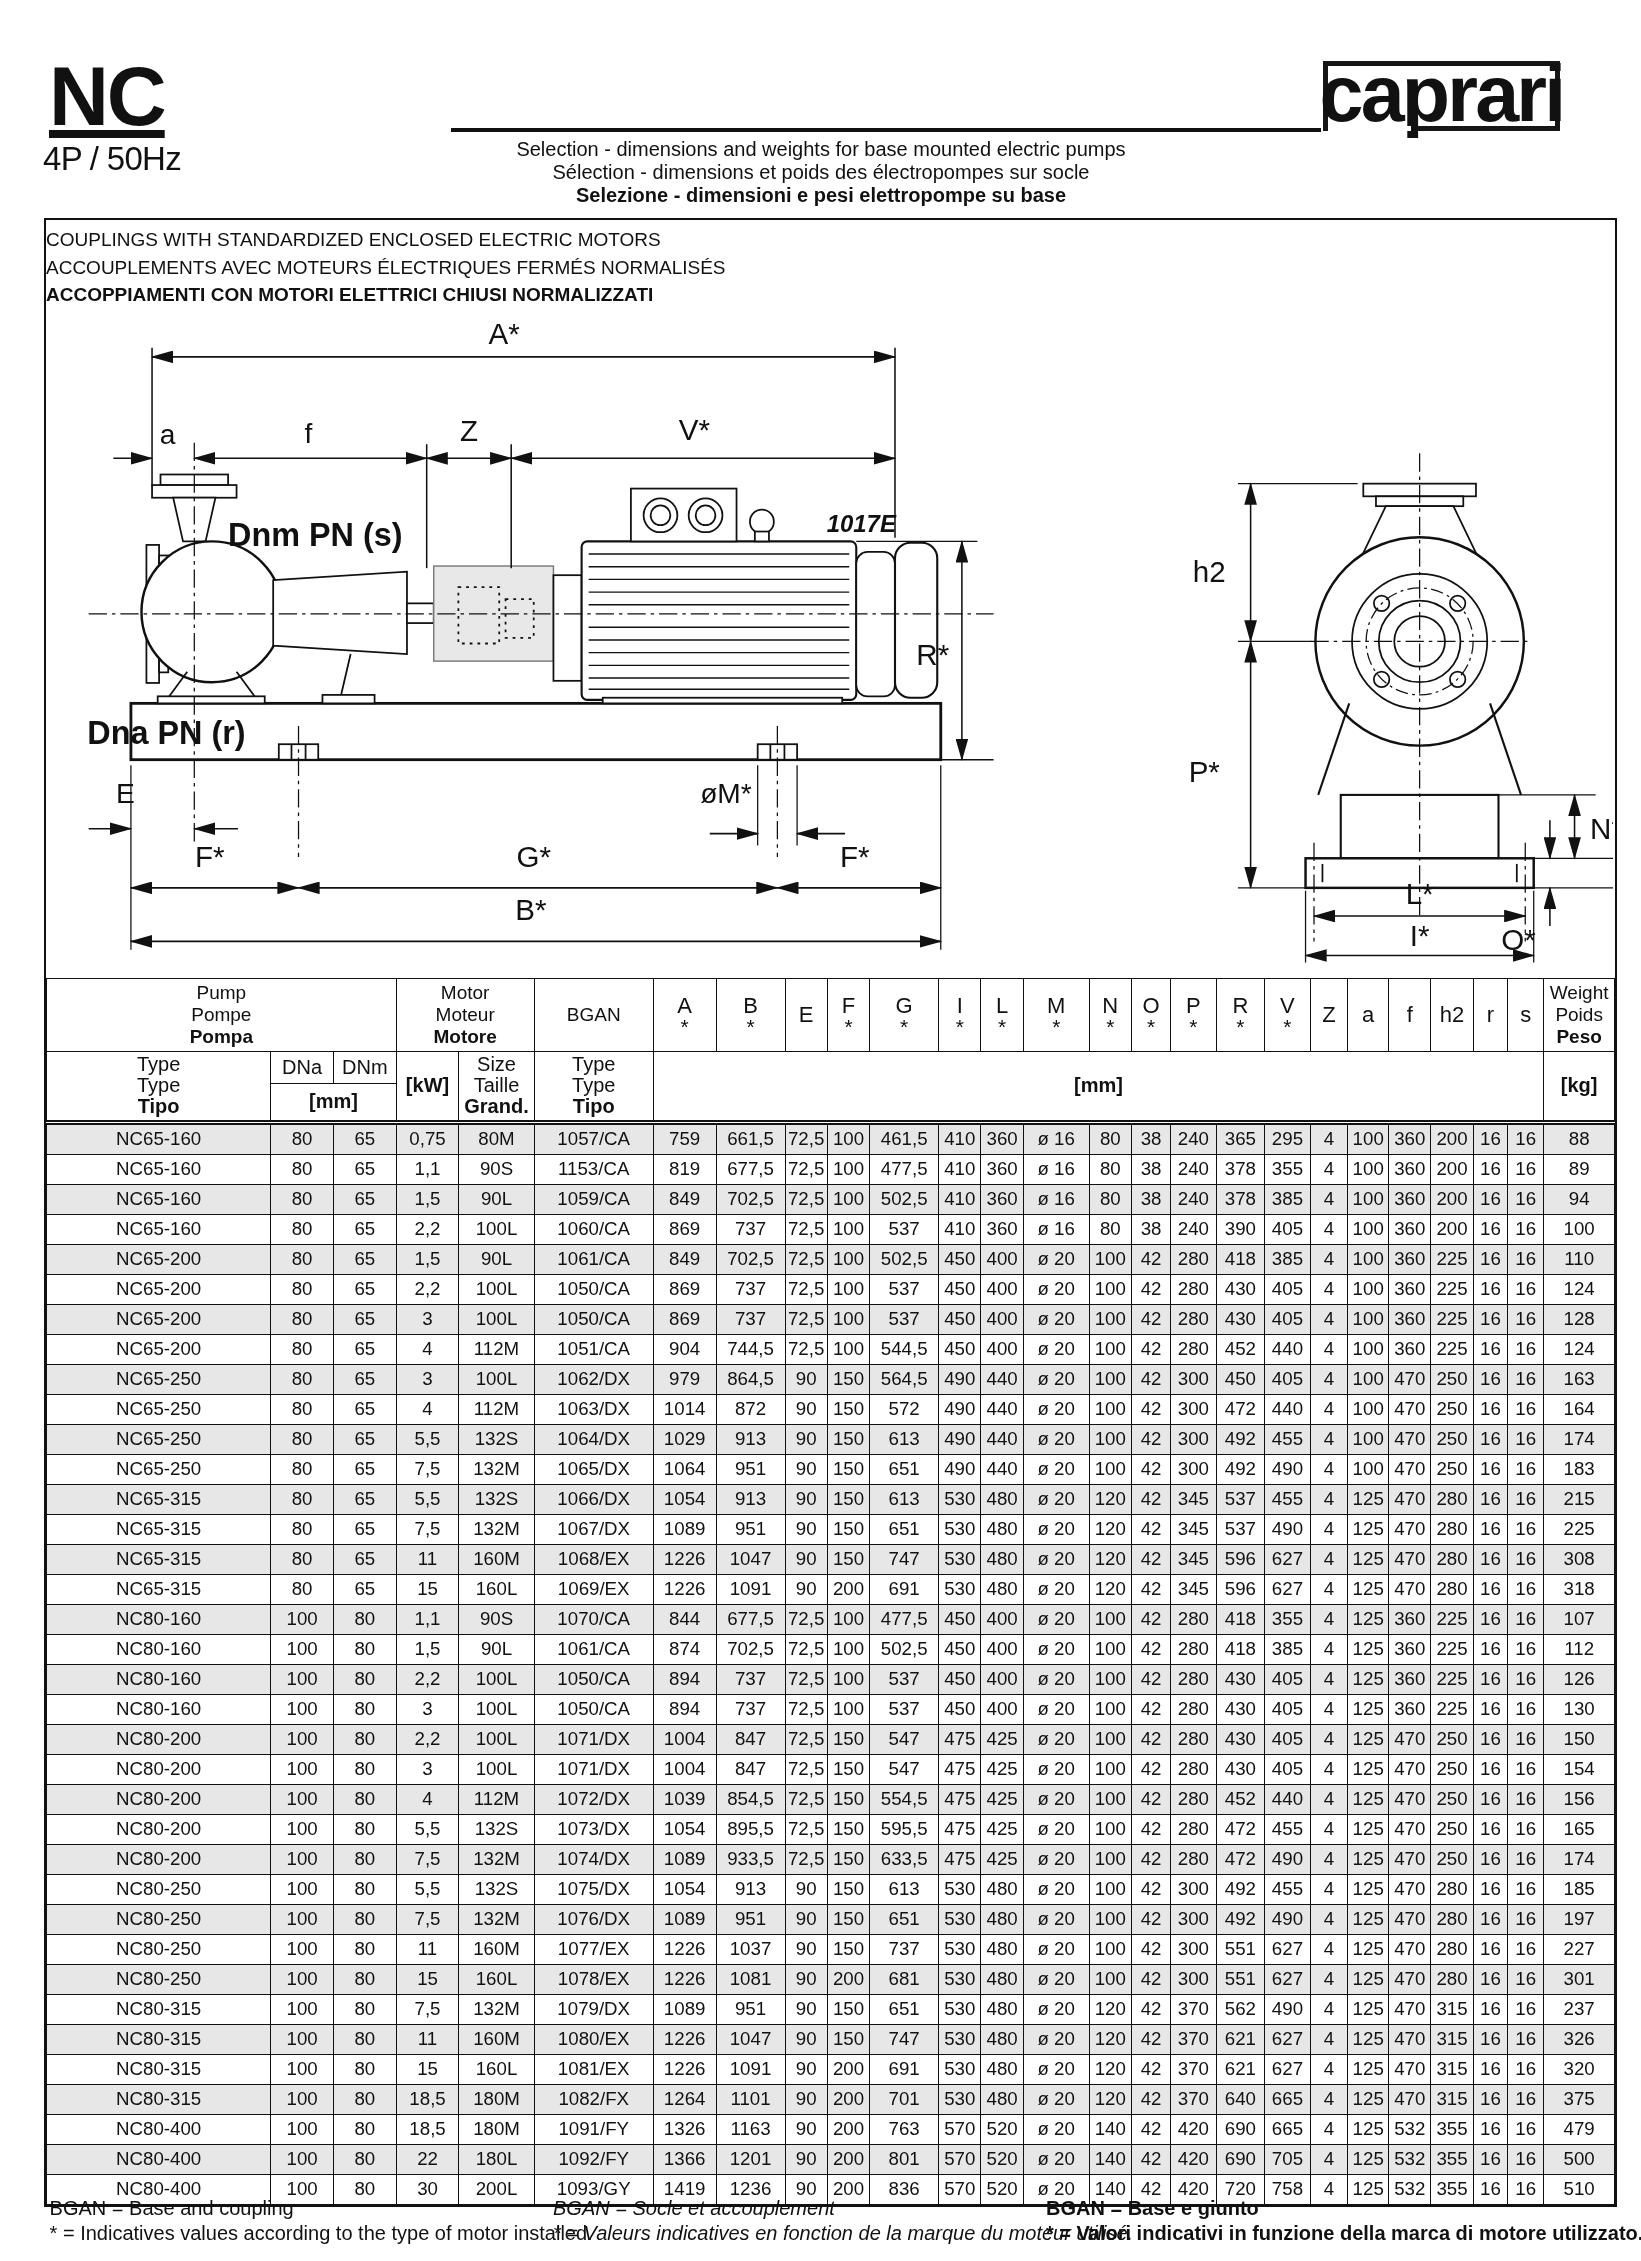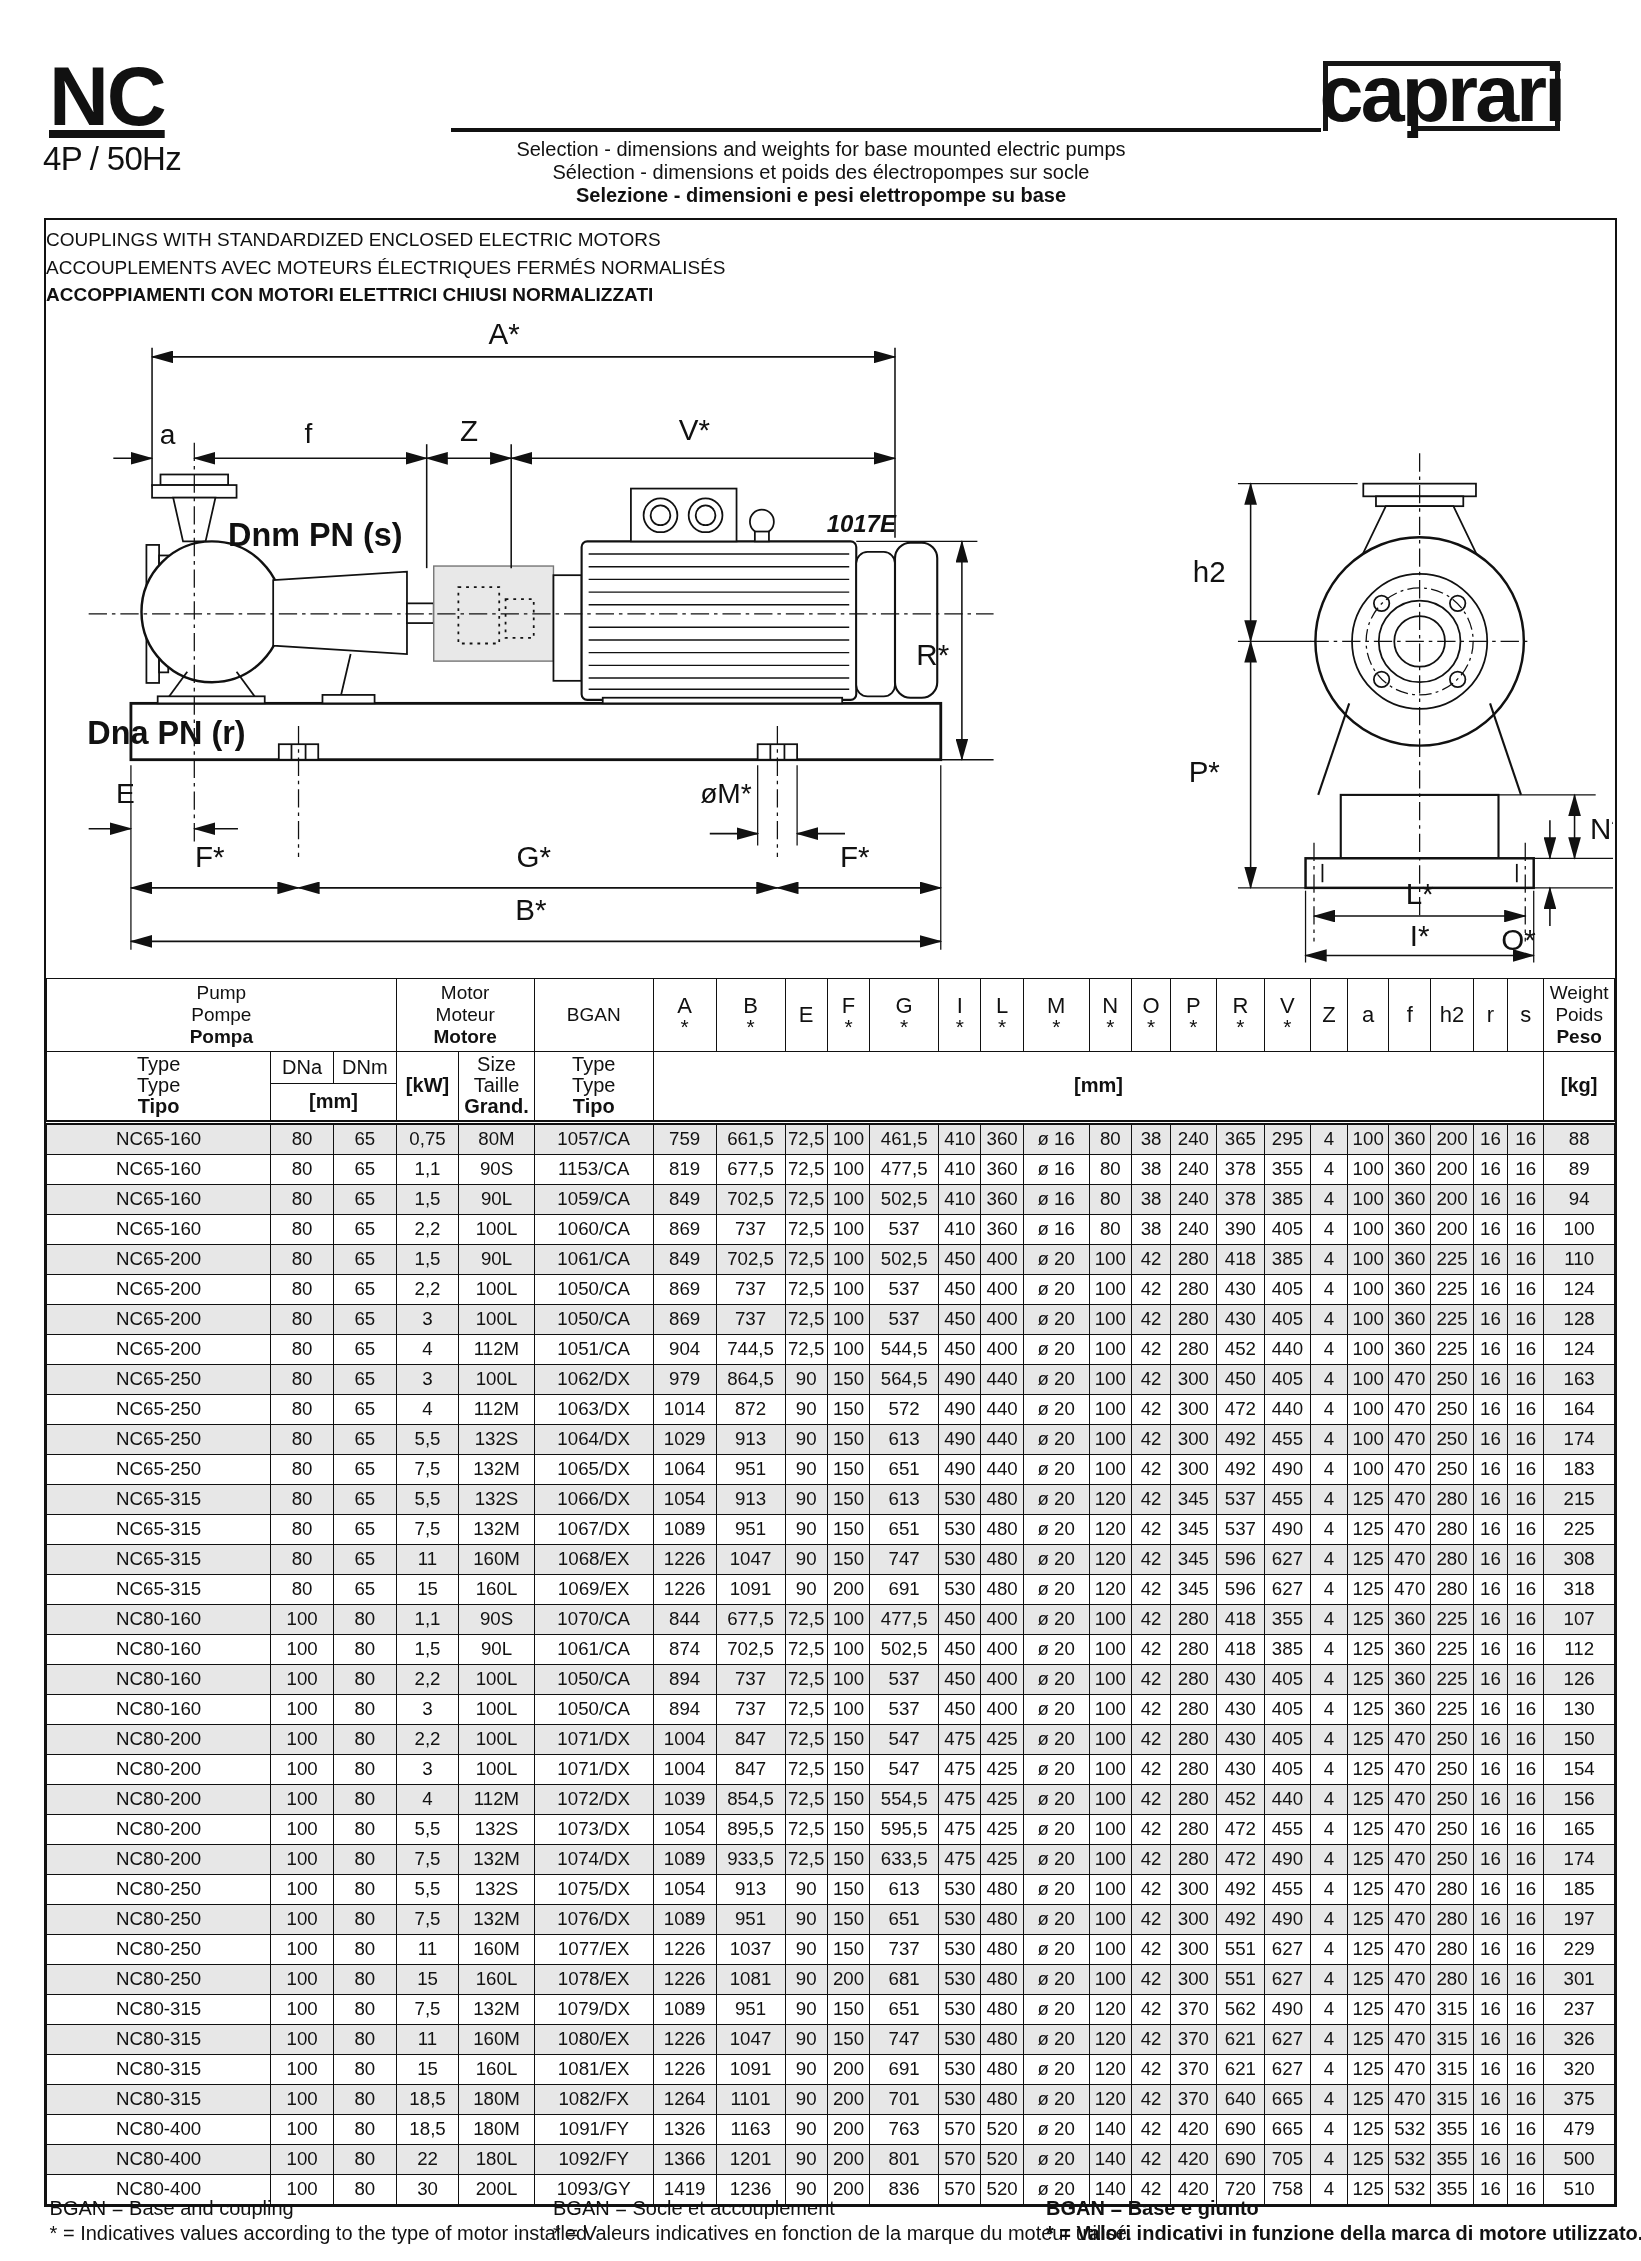--- a/index.html
+++ b/index.html
@@ -33,21 +33,21 @@
   .dim-ast{font-size:21px;line-height:17px;}
   .unit{font-weight:700;}
   .split{display:flex;flex-direction:column;height:68px;}
   .split .top{flex:1;display:flex;border-bottom:1.4px solid #111;}
   .split .top div{flex:1;display:flex;align-items:center;justify-content:center;}
   .split .top div:first-child{border-right:1.4px solid #111;}
   .split .bot{flex:1.15;display:flex;align-items:center;justify-content:center;font-weight:700;}
   
   .footer{position:absolute;left:44px;top:2196px;width:1573px;font-size:20px;line-height:25px;}
   .footer .col{position:absolute;top:0;white-space:nowrap;}
-  .f-en{left:5.6px;} .f-fr{left:509px;} .f-it{left:1002px;font-weight:700;}
+  .f-en{left:5.6px;} .f-fr{left:509px;font-style:italic;} .f-it{left:1002px;font-weight:700;}
 </style>
 </head>
 <body>
 
 <div class="nc">NC</div>
 <div class="nc-sub">4P / 50Hz</div>
 <div class="rule"></div>
 <div class="subtitles">
   <div>Selection - dimensions and weights for base mounted electric pumps</div>
   <div class="i">Sélection - dimensions et poids des électropompes sur socle</div>
@@ -1163,21 +1163,21 @@
           <td>42</td>
           <td>300</td>
           <td>551</td>
           <td>627</td>
           <td>4</td>
           <td>125</td>
           <td>470</td>
           <td>280</td>
           <td>16</td>
           <td>16</td>
-          <td>229</td>
+          <td>227</td>
         </tr>
         <tr>
           <td>NC80-250</td>
           <td>100</td>
           <td>80</td>
           <td>15</td>
           <td>160L</td>
           <td>1078/EX</td>
           <td>1226</td>
           <td>1081</td>

